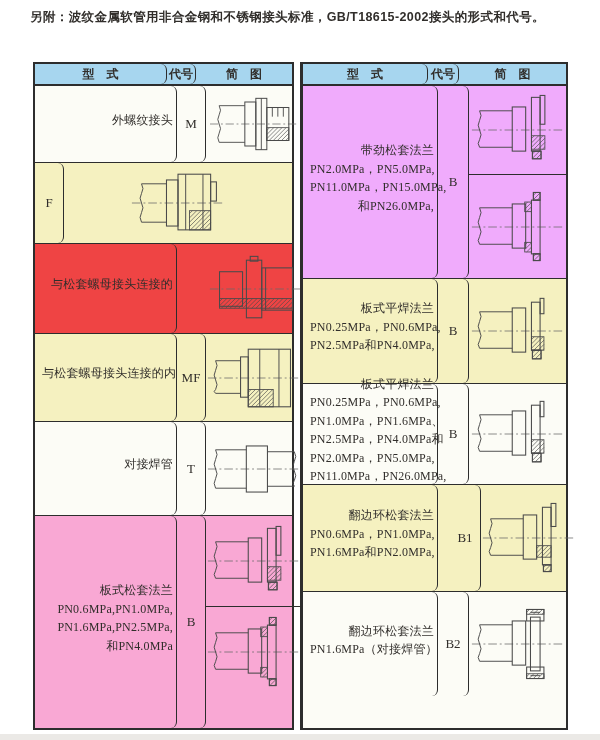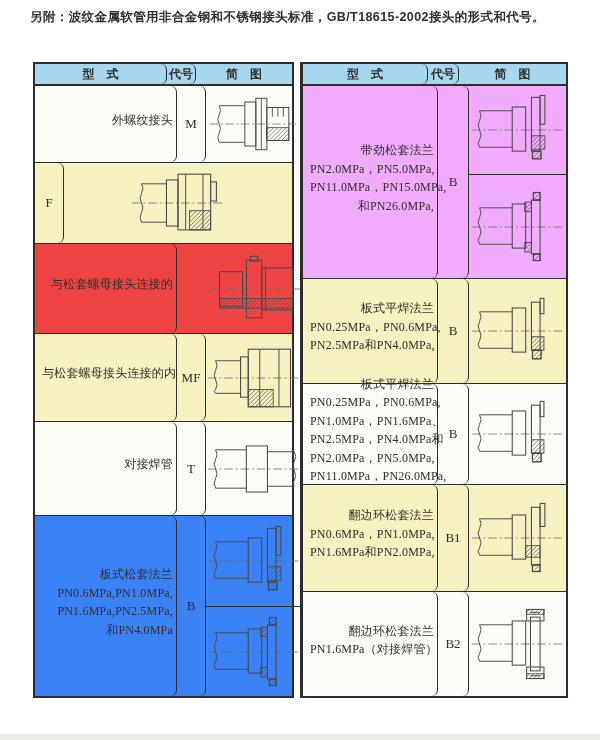--- a/index.html
+++ b/index.html
@@ -199,21 +199,21 @@
                 <line x1="10" y1="16" x2="42" y2="16" stroke="#4a4a4a" stroke-width="1"></line>
                 <line x1="10" y1="56" x2="42" y2="56" stroke="#4a4a4a" stroke-width="1"></line>
                 <rect x="42" y="12" width="22" height="48" fill="none" stroke="#4a4a4a" stroke-width="1.1"></rect>
                 <line x1="64" y1="18" x2="92" y2="18" stroke="#4a4a4a" stroke-width="1"></line>
                 <line x1="64" y1="54" x2="92" y2="54" stroke="#4a4a4a" stroke-width="1"></line>
                 <path d="M92,18 q3,5 0,10 q-3,5 0,10 q3,5 0,10 q-3,3 0,6" fill="none" stroke="#4a4a4a" stroke-width="1"></path>
               </svg>
             </div>
           </div>
         </div>
-        <div class="row lastrow" style="height: 180px; background: #3b82f6;">
+        <div class="row lastrow" style="height: 212px; background: #f9a8d4;">
           <div class="cell type-cell" style="width: 131px;">
             <div class="tline">板式松套法兰</div>
             <div class="tline">PN0.6MPa,PN1.0MPa,</div>
             <div class="tline">PN1.6MPa,PN2.5MPa,</div>
             <div class="tline">和PN4.0MPa</div>
           </div>
           <div class="cell code-cell" style="width: 28px;">
             <span>B</span>
           </div>
           <div class="cell diag-cell last">
@@ -424,21 +424,21 @@
               </svg>
             </div>
           </div>
         </div>
         <div class="row" style="height: 106px; background: rgb(245, 241, 192);">
           <div class="cell type-cell" style="width: 124px;">
             <div class="tline">翻边环松套法兰</div>
             <div class="tline">PN0.6MPa，PN1.0MPa,</div>
             <div class="tline">PN1.6MPa和PN2.0MPa,</div>
           </div>
-          <div class="cell code-cell" style="width: 30px;">
+          <div class="cell code-cell" style="width: 30px; margin-left: 12px;">
             <span>B1</span>
           </div>
           <div class="cell diag-cell last">
             <div class="diag-sub" style="flex: 1 1 0%;">
               <svg width="96" height="76" viewBox="0 0 100 72">
                 <line x1="2" y1="36" x2="98" y2="36" stroke="#6a6a6a" stroke-width="0.8" stroke-dasharray="9 3 2 3"></line>
                 <path d="M10,16 q3,5 0,10 q-3,5 0,10 q3,5 0,10 q-3,4 0,8" fill="none" stroke="#4a4a4a" stroke-width="1"></path>
                 <line x1="10" y1="16" x2="44" y2="16" stroke="#4a4a4a" stroke-width="1"></line>
                 <line x1="10" y1="54" x2="44" y2="54" stroke="#4a4a4a" stroke-width="1"></line>
                 <rect x="44" y="12" width="14" height="46" fill="none" stroke="#4a4a4a" stroke-width="1.1"></rect>

